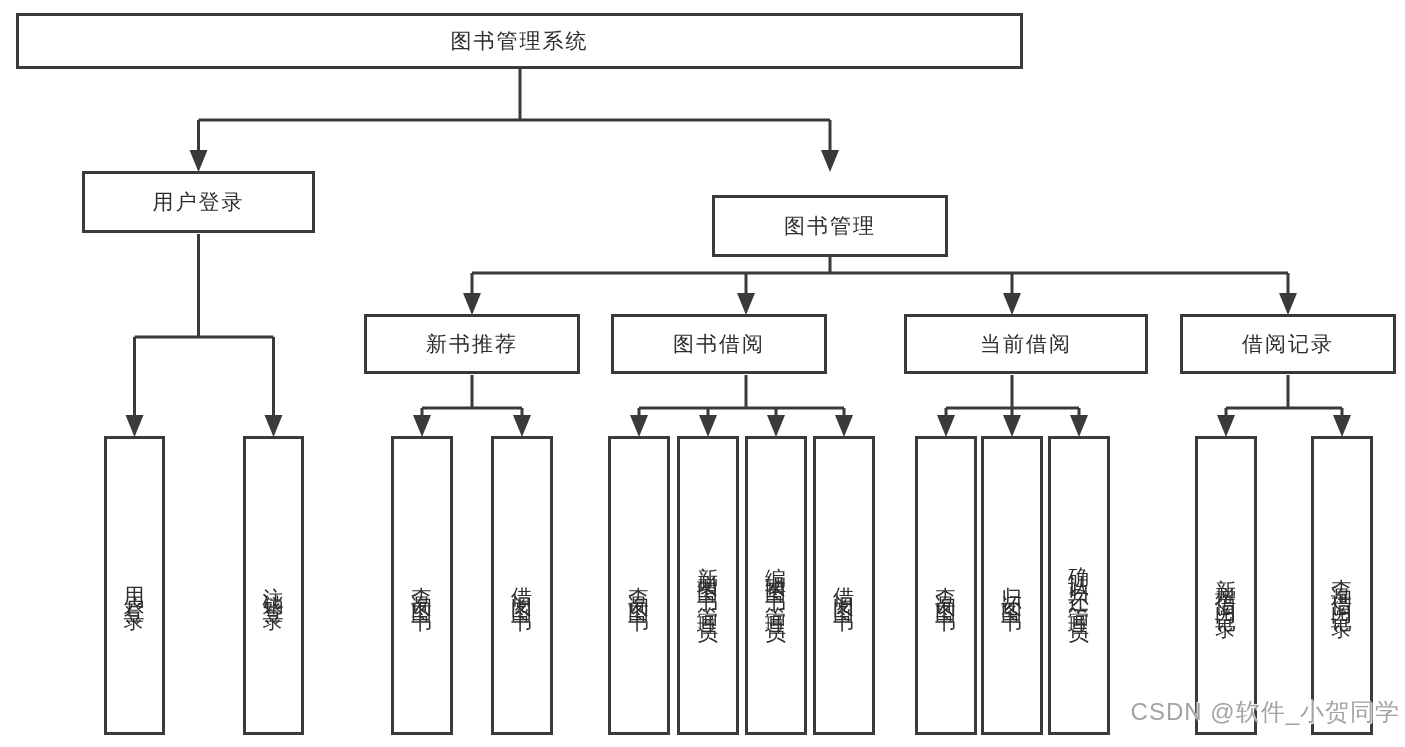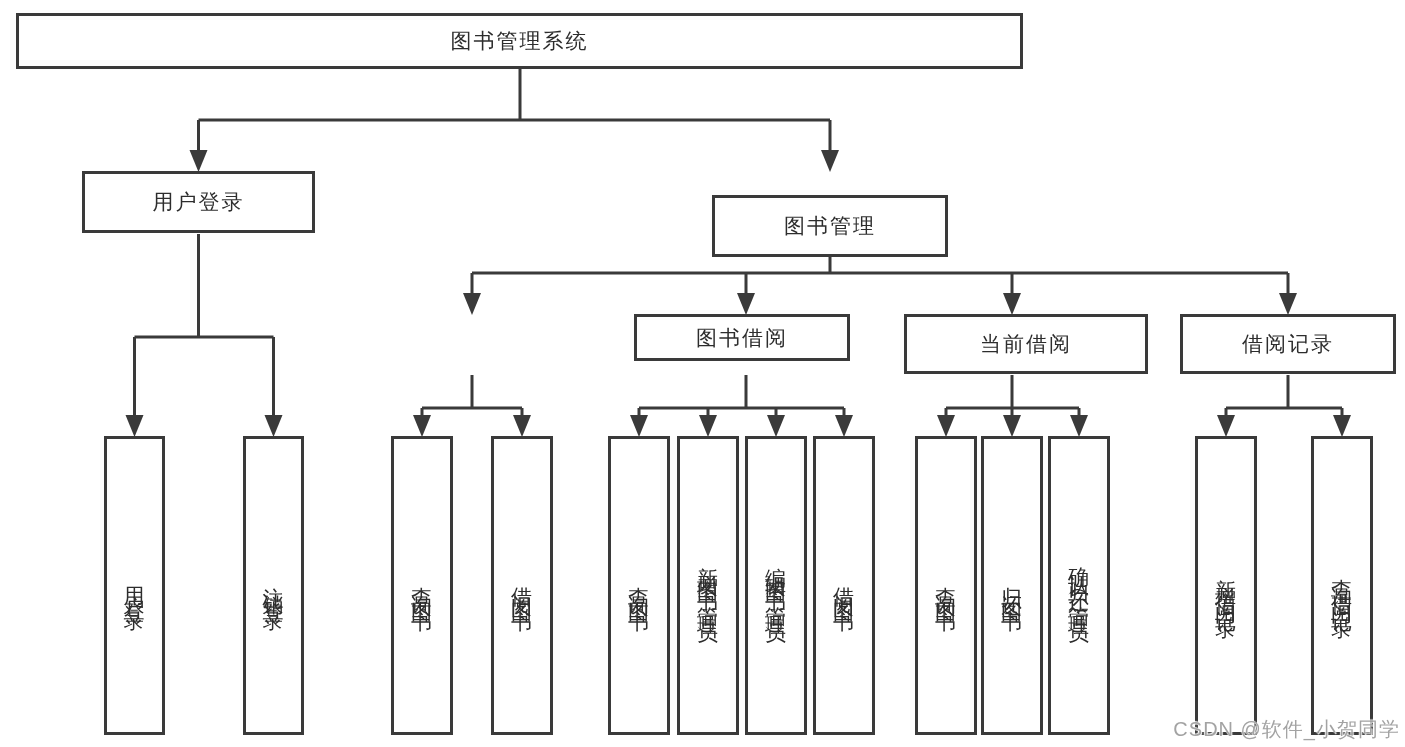--- a/index.html
+++ b/index.html
@@ -49,23 +49,23 @@
   .vtext {
     writing-mode: vertical-rl;
     text-orientation: mixed;
     letter-spacing: 8px;
     line-height: 1;
     font-size: 21px;
     color: var(--text);
   }
   .watermark {
     position: absolute;
-    top: 716px;
+    top: 696px;
     right: 5px;
-    font-size: 20px;
+    font-size: 24px;
     letter-spacing: 1px;
     color: var(--watermark);
     text-shadow: 1px 1px 1px #ffffff, -1px -1px 1px #ffffff;
     white-space: nowrap;
   }
 </style>
 </head>
 <body>
 
 <div class="canvas">
@@ -107,21 +107,24 @@
     <span>图书管理系统</span>
   </div>
 
   <div class="node" style="left:82px; top:171px; width:233px; height:62px;">
     <span>用户登录</span>
   </div>
   <div class="node" style="left:712px; top:171px; width:236px; height:62px;margin-top:24px;">
     <span>图书管理</span>
   </div>
 
-  <div class="node" style="left:634px; top:314px; width:216px; height:47px;">
+  <div class="node" style="left:364px; top:314px; width:216px; height:60px;">
+    <span>新书推荐</span>
+  </div>
+  <div class="node" style="left:611px; top:314px; width:216px; height:60px;">
     <span>图书借阅</span>
   </div>
   <div class="node" style="left:904px; top:314px; width:244px; height:60px;">
     <span>当前借阅</span>
   </div>
   <div class="node" style="left:1180px; top:314px; width:216px; height:60px;">
     <span>借阅记录</span>
   </div>
 
   <div class="node leaf" style="left:104px; top:436px; width:61px; height:299px;">

